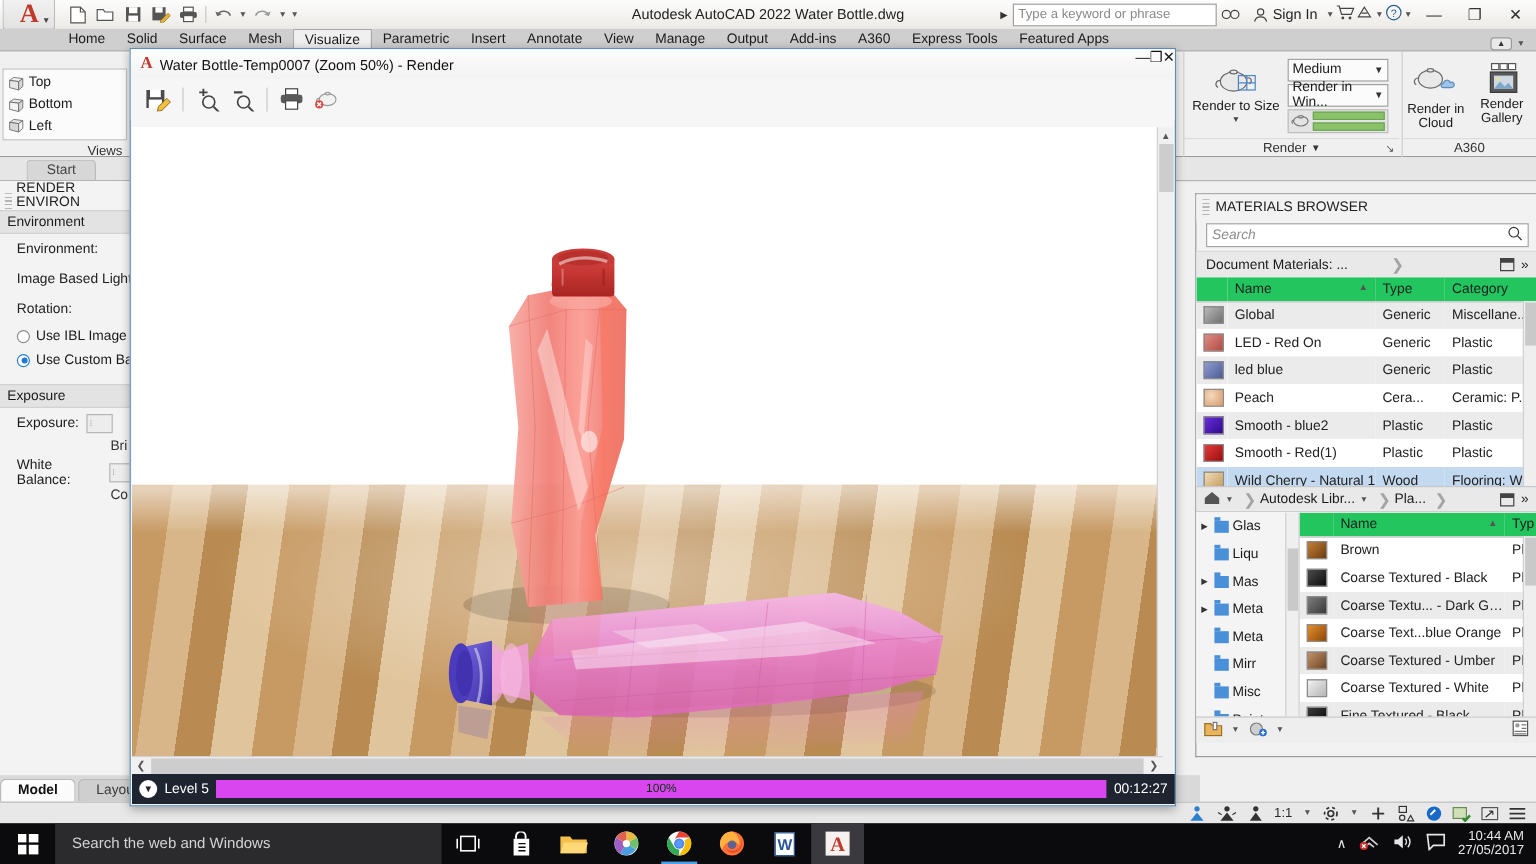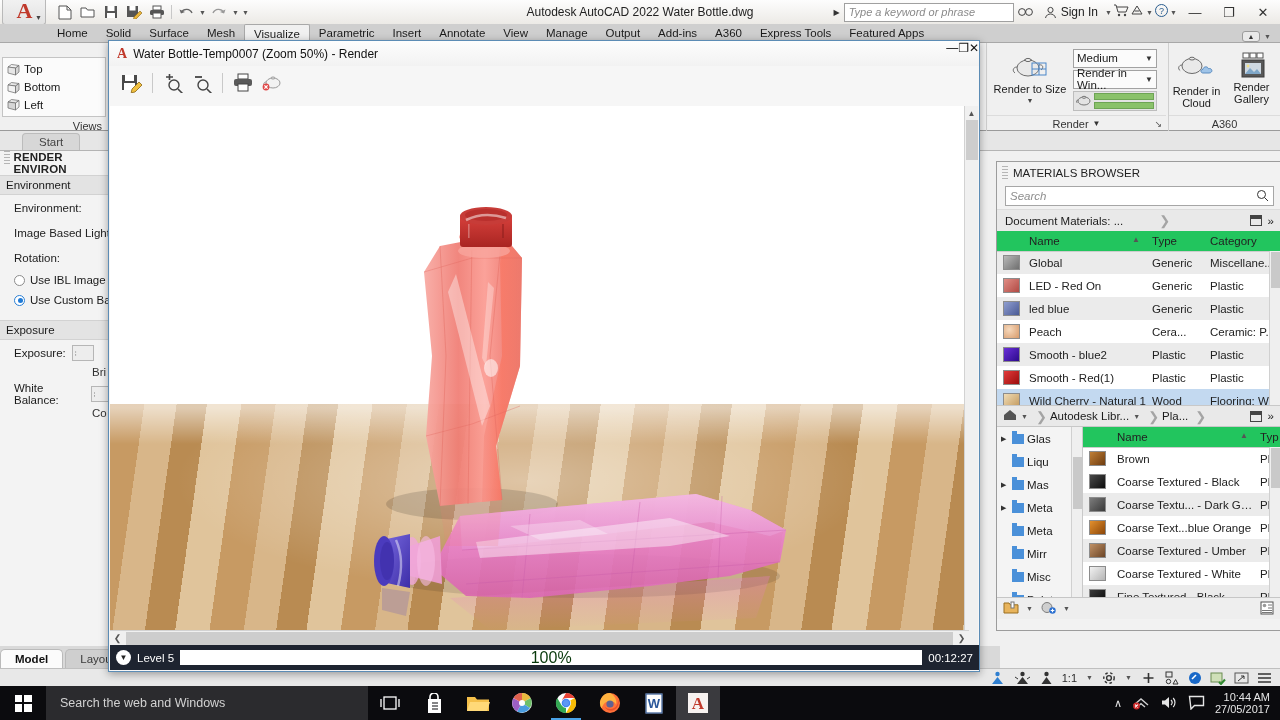--- a/index.html
+++ b/index.html
@@ -43,21 +43,21 @@
   .mini-caret { font-size:7px; color:#555; width:9px; text-align:center; }
 
   .apptitle {
     position:absolute; left:0; right:0; text-align:center; font-size:12px; color:#222;
     pointer-events:none;
   }
 
   .rightzone { margin-left:auto; display:flex; align-items:center; height:24px; }
   .searchbox {
     width:170px; height:19px; border:1px solid #a0a0a0; background:#fff;
-    display:flex; align-items:center; padding:0 4px; font-style:italic;
+    display:flex; align-items:center; padding:0 4px; 
     color:#8a8a8a; font-size:11px;
   }
   .tribtn { font-size:8px; color:#333; padding:0 4px; }
   .signin { display:flex; align-items:center; gap:4px; padding:0 6px; font-size:12px; color:#222; }
   .winbtns { display:flex; height:24px; }
   .winbtns div { width:34px; display:flex; align-items:center; justify-content:center;
                  font-size:13px; color:#333; }
 
   
   .ribbon-tabs {
@@ -144,22 +144,22 @@
   .doc-tab {
     margin-left:22px; padding:2px 16px; font-size:11.5px; color:#444;
     background:#d7d7d7; border:1px solid #bcbcbc; border-bottom:none; border-radius:4px 4px 0 0;
   }
 
   .env-panel {
     position:absolute; left:0; top:151px; width:112px; height:495px;
     background:#f3f3f3; border-right:1px solid #9d9d9d; overflow:hidden;
   }
   .env-header {
-    height:24px; display:flex; align-items:flex-start; gap:4px; padding-left:4px;
-    background:#f3f3f3; font-size:11.5px; font-weight:bold; color:#222; letter-spacing:0.1px;
+    height:24px; display:flex; align-items:flex-end; gap:4px; padding-left:4px;
+    background:#f3f3f3; font-size:11.5px; font-weight:normal; color:#222; letter-spacing:0.1px;
   }
   .grip { width:6px; height:14px; background:
      repeating-linear-gradient(to bottom,#b5b5b5 0 1px,transparent 1px 3px); }
   .sec-title {
     height:20px; background:#e3e3e3; display:flex; align-items:center; padding-left:6px;
     font-size:11.5px; color:#1b1b1b; border-top:1px solid #d2d2d2; border-bottom:1px solid #d2d2d2;
   }
   .row { height:25px; display:flex; align-items:center; padding-left:14px; font-size:11.5px; color:#222; }
   .radio-row { height:20px; display:flex; align-items:center; padding-left:14px; gap:5px; font-size:11.5px; }
   .radio {
@@ -293,22 +293,22 @@
 
   .rw-progress {
     position:absolute; left:1px; bottom:1px; width:869px; height:25px; background:#1e2430;
     display:flex; align-items:center; gap:6px; padding:0 6px; color:#fff; font-size:11.5px;
   }
   .pg-circle {
     width:15px; height:15px; border-radius:50%; background:#fff; color:#222;
     display:flex; align-items:center; justify-content:center; font-size:8px; flex:none;
   }
   .pg-bar {
-    flex:1; height:15px; background:#ffffff; position:relative;
-    display:flex; align-items:center; justify-content:center; color:#07380a; font-size:16px;
+    flex:1; height:15px; background:#d946ef; position:relative;
+    display:flex; align-items:center; justify-content:center; color:#07380a; font-size:10px;
   }
 
   
   .scene { position:absolute; inset:0; background:#ffffff; }
   .floor {
     position:absolute; left:0; bottom:0; width:100%; height:255px;
     background:
       linear-gradient(to bottom, rgba(255,255,255,.55) 0 4px, rgba(255,255,255,0) 40px),
       repeating-linear-gradient(98deg,
         #c79a63 0 34px, #d8b689 34px 66px, #b98b52 66px 96px, #e0c49b 96px 130px);

